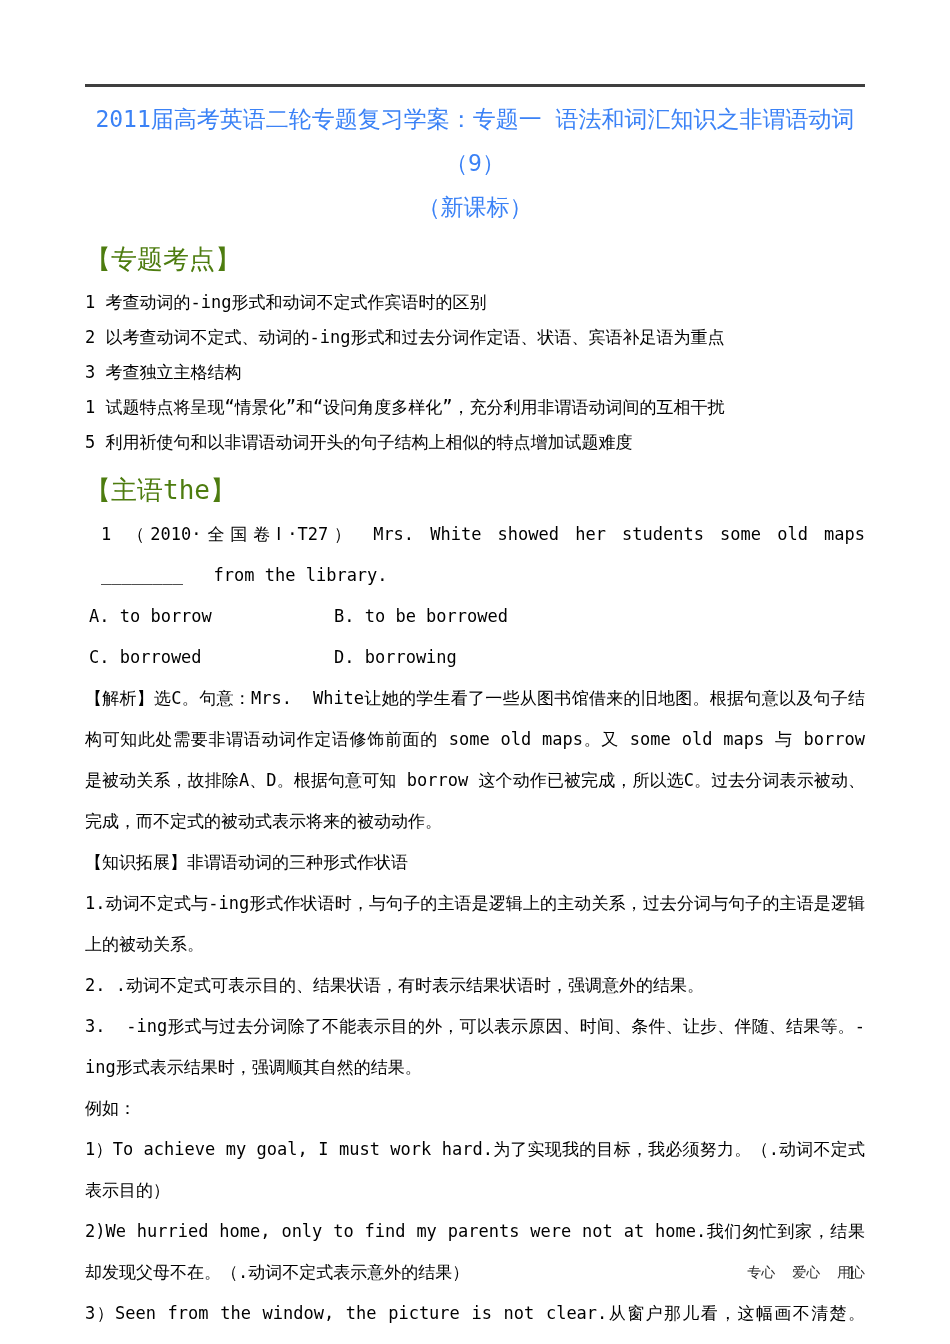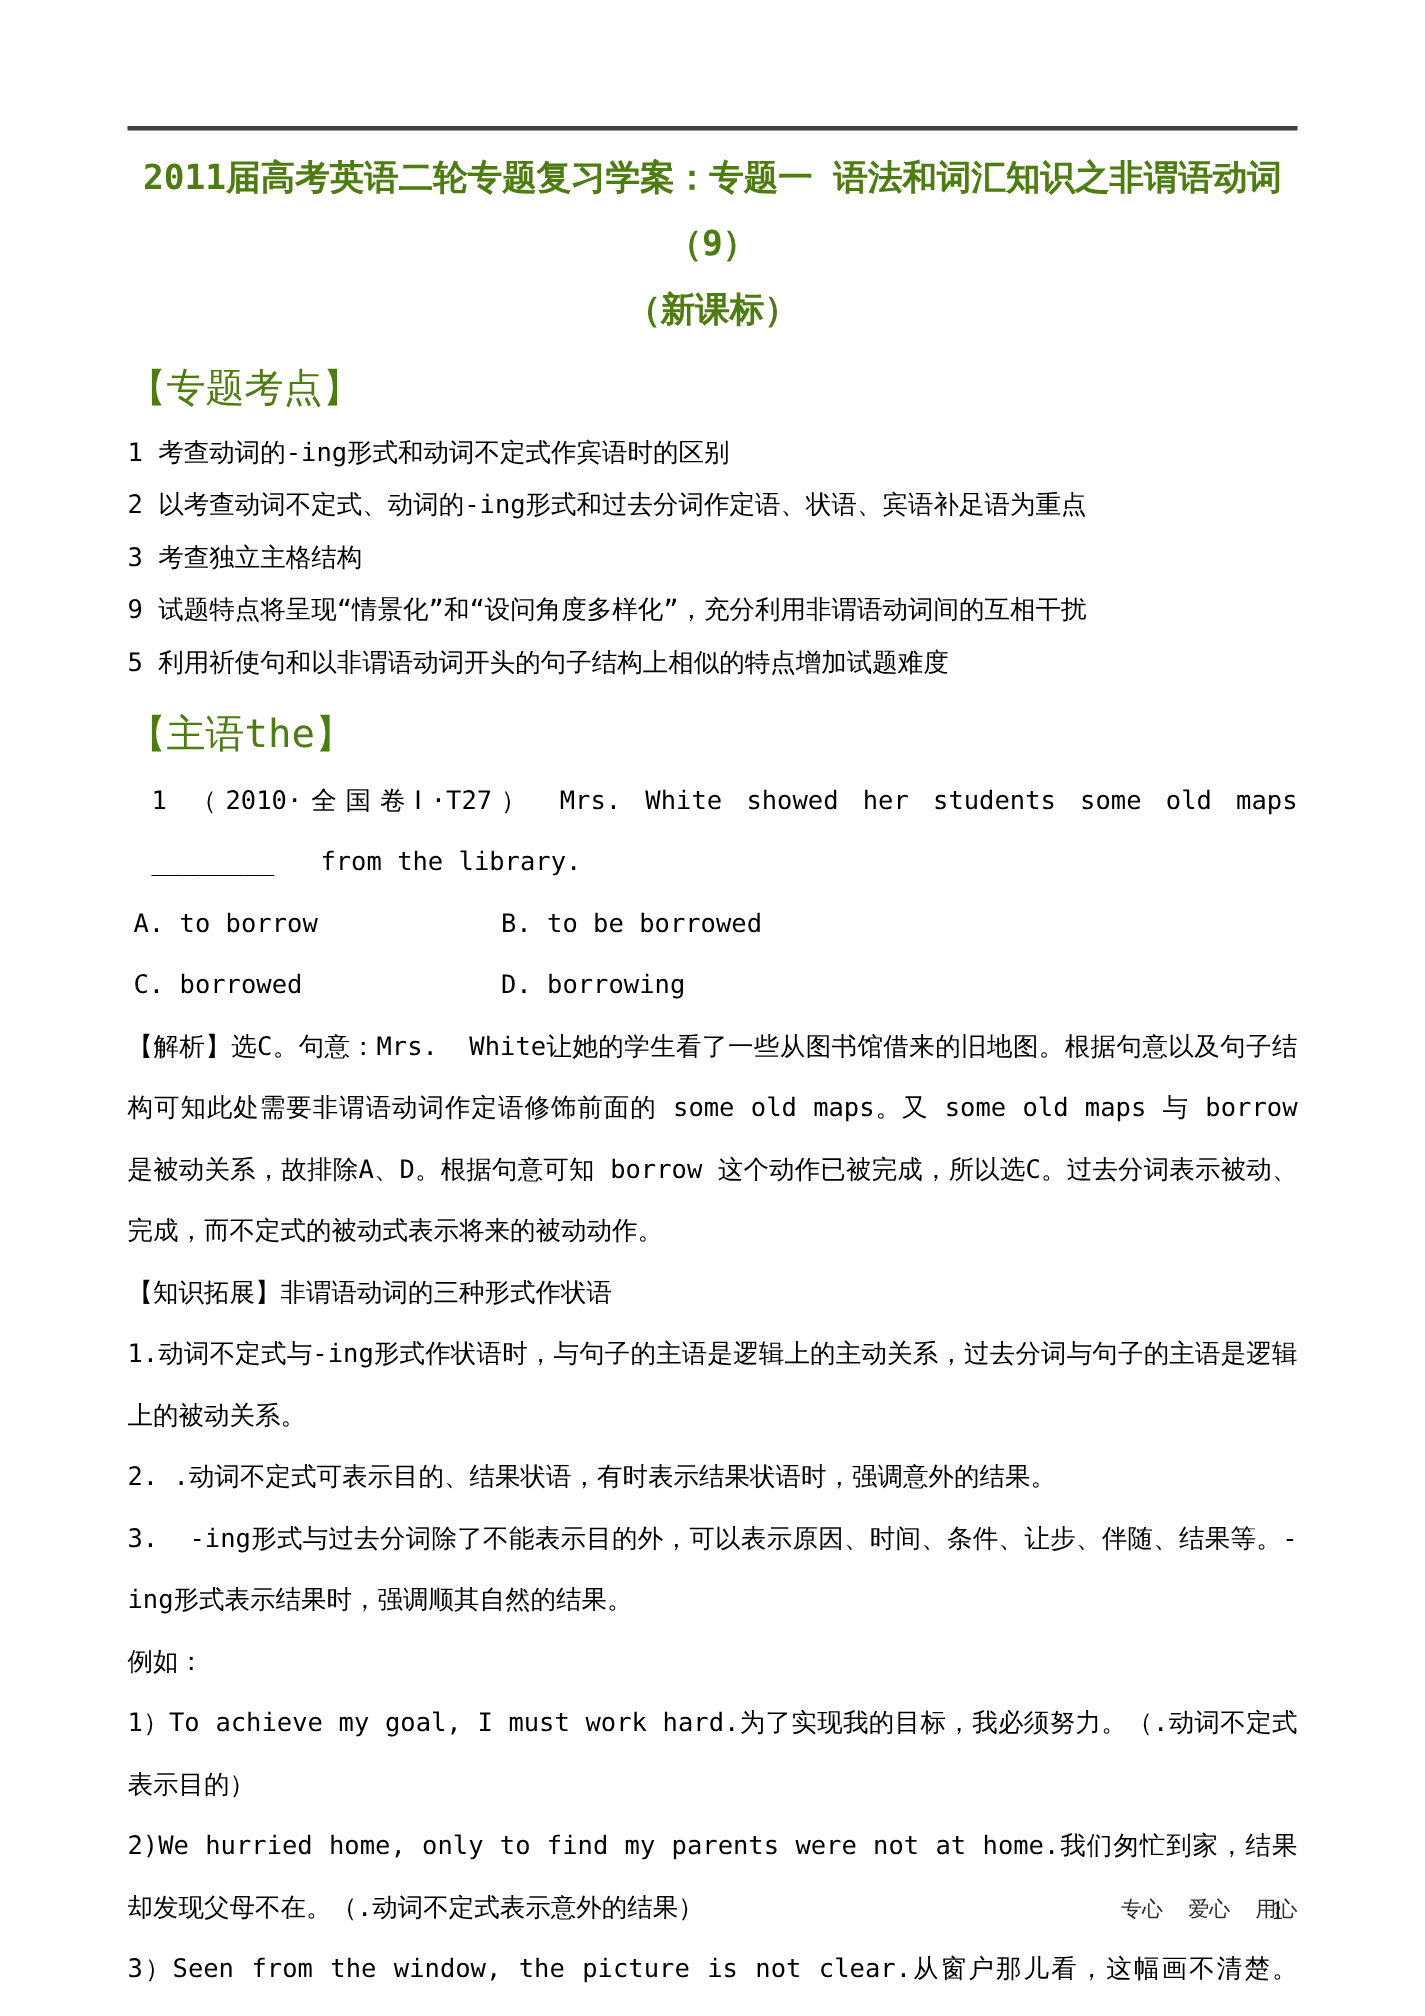--- a/index.html
+++ b/index.html
@@ -20,22 +20,22 @@
     padding: 84px 85px 0 85px;
   }
   .top-rule {
     border-top: 3px solid #3f3f3f;
     width: 100%;
     height: 0;
   }
   .doc-title {
     margin: 10px 0 6px 0;
     text-align: center;
-    color: #4d7c0f;
-    font-weight: bold;
+    color: #3b82f6;
+    font-weight: normal;
     font-size: 23px;
     line-height: 44px;
   }
   .doc-title .title-line {
     display: block;
   }
   .section-header {
     margin: 14px 0 8px 0;
     font-size: 26px;
     font-weight: normal;
@@ -106,21 +106,21 @@
     <span class="title-line">2011届高考英语二轮专题复习学案：专题一 语法和词汇知识之非谓语动词（9）</span>
     <span class="title-line">（新课标）</span>
   </h1>
 
   <h2 class="section-header">【专题考点】</h2>
 
   <div class="exam-list">
     <p class="exam-item">1 考查动词的-ing形式和动词不定式作宾语时的区别</p>
     <p class="exam-item">2 以考查动词不定式、动词的-ing形式和过去分词作定语、状语、宾语补足语为重点</p>
     <p class="exam-item">3 考查独立主格结构</p>
-    <p class="exam-item">9 试题特点将呈现“情景化”和“设问角度多样化”，充分利用非谓语动词间的互相干扰</p>
+    <p class="exam-item">1 试题特点将呈现“情景化”和“设问角度多样化”，充分利用非谓语动词间的互相干扰</p>
     <p class="exam-item">5 利用祈使句和以非谓语动词开头的句子结构上相似的特点增加试题难度</p>
   </div>
 
   <h2 class="section-header">【主语the】</h2>
 
   <p class="body-par question-stem">1 （2010·全国卷Ⅰ·T27） Mrs. White showed her students some old maps  ________   from the library.</p>
 
   <div class="options-grid">
     <p class="option">A. to borrow</p>
     <p class="option">B. to be borrowed</p>

